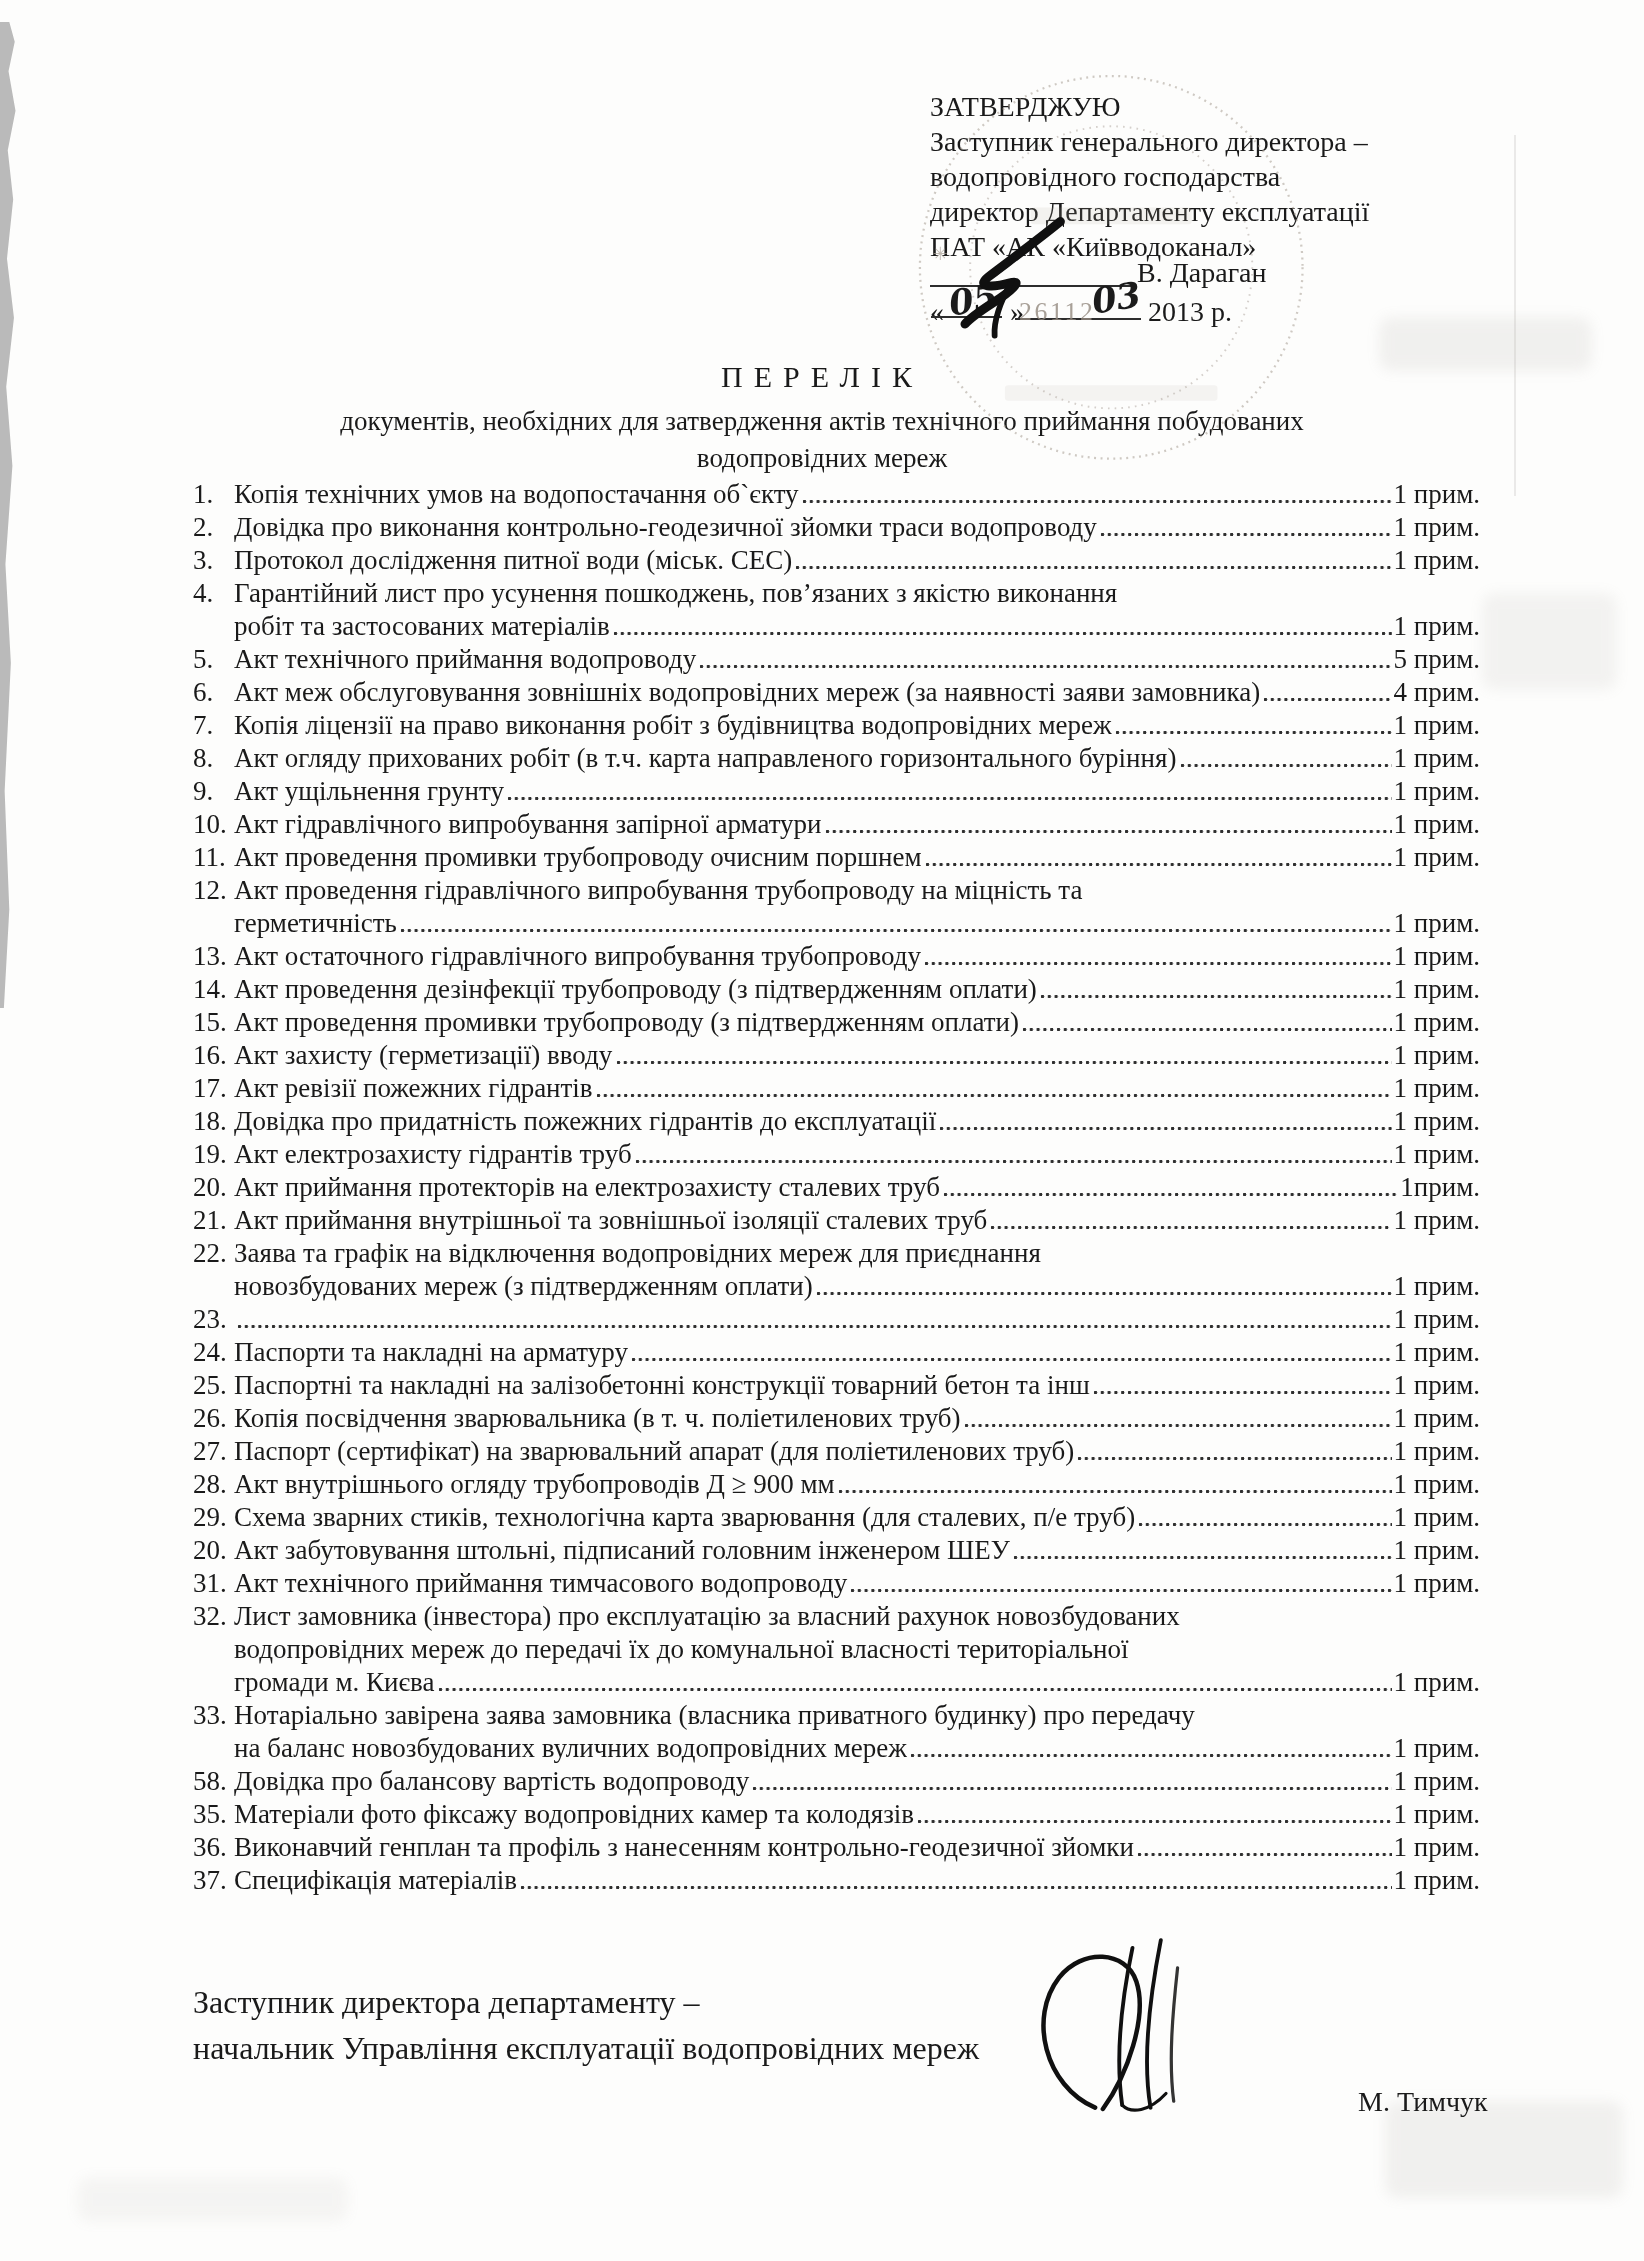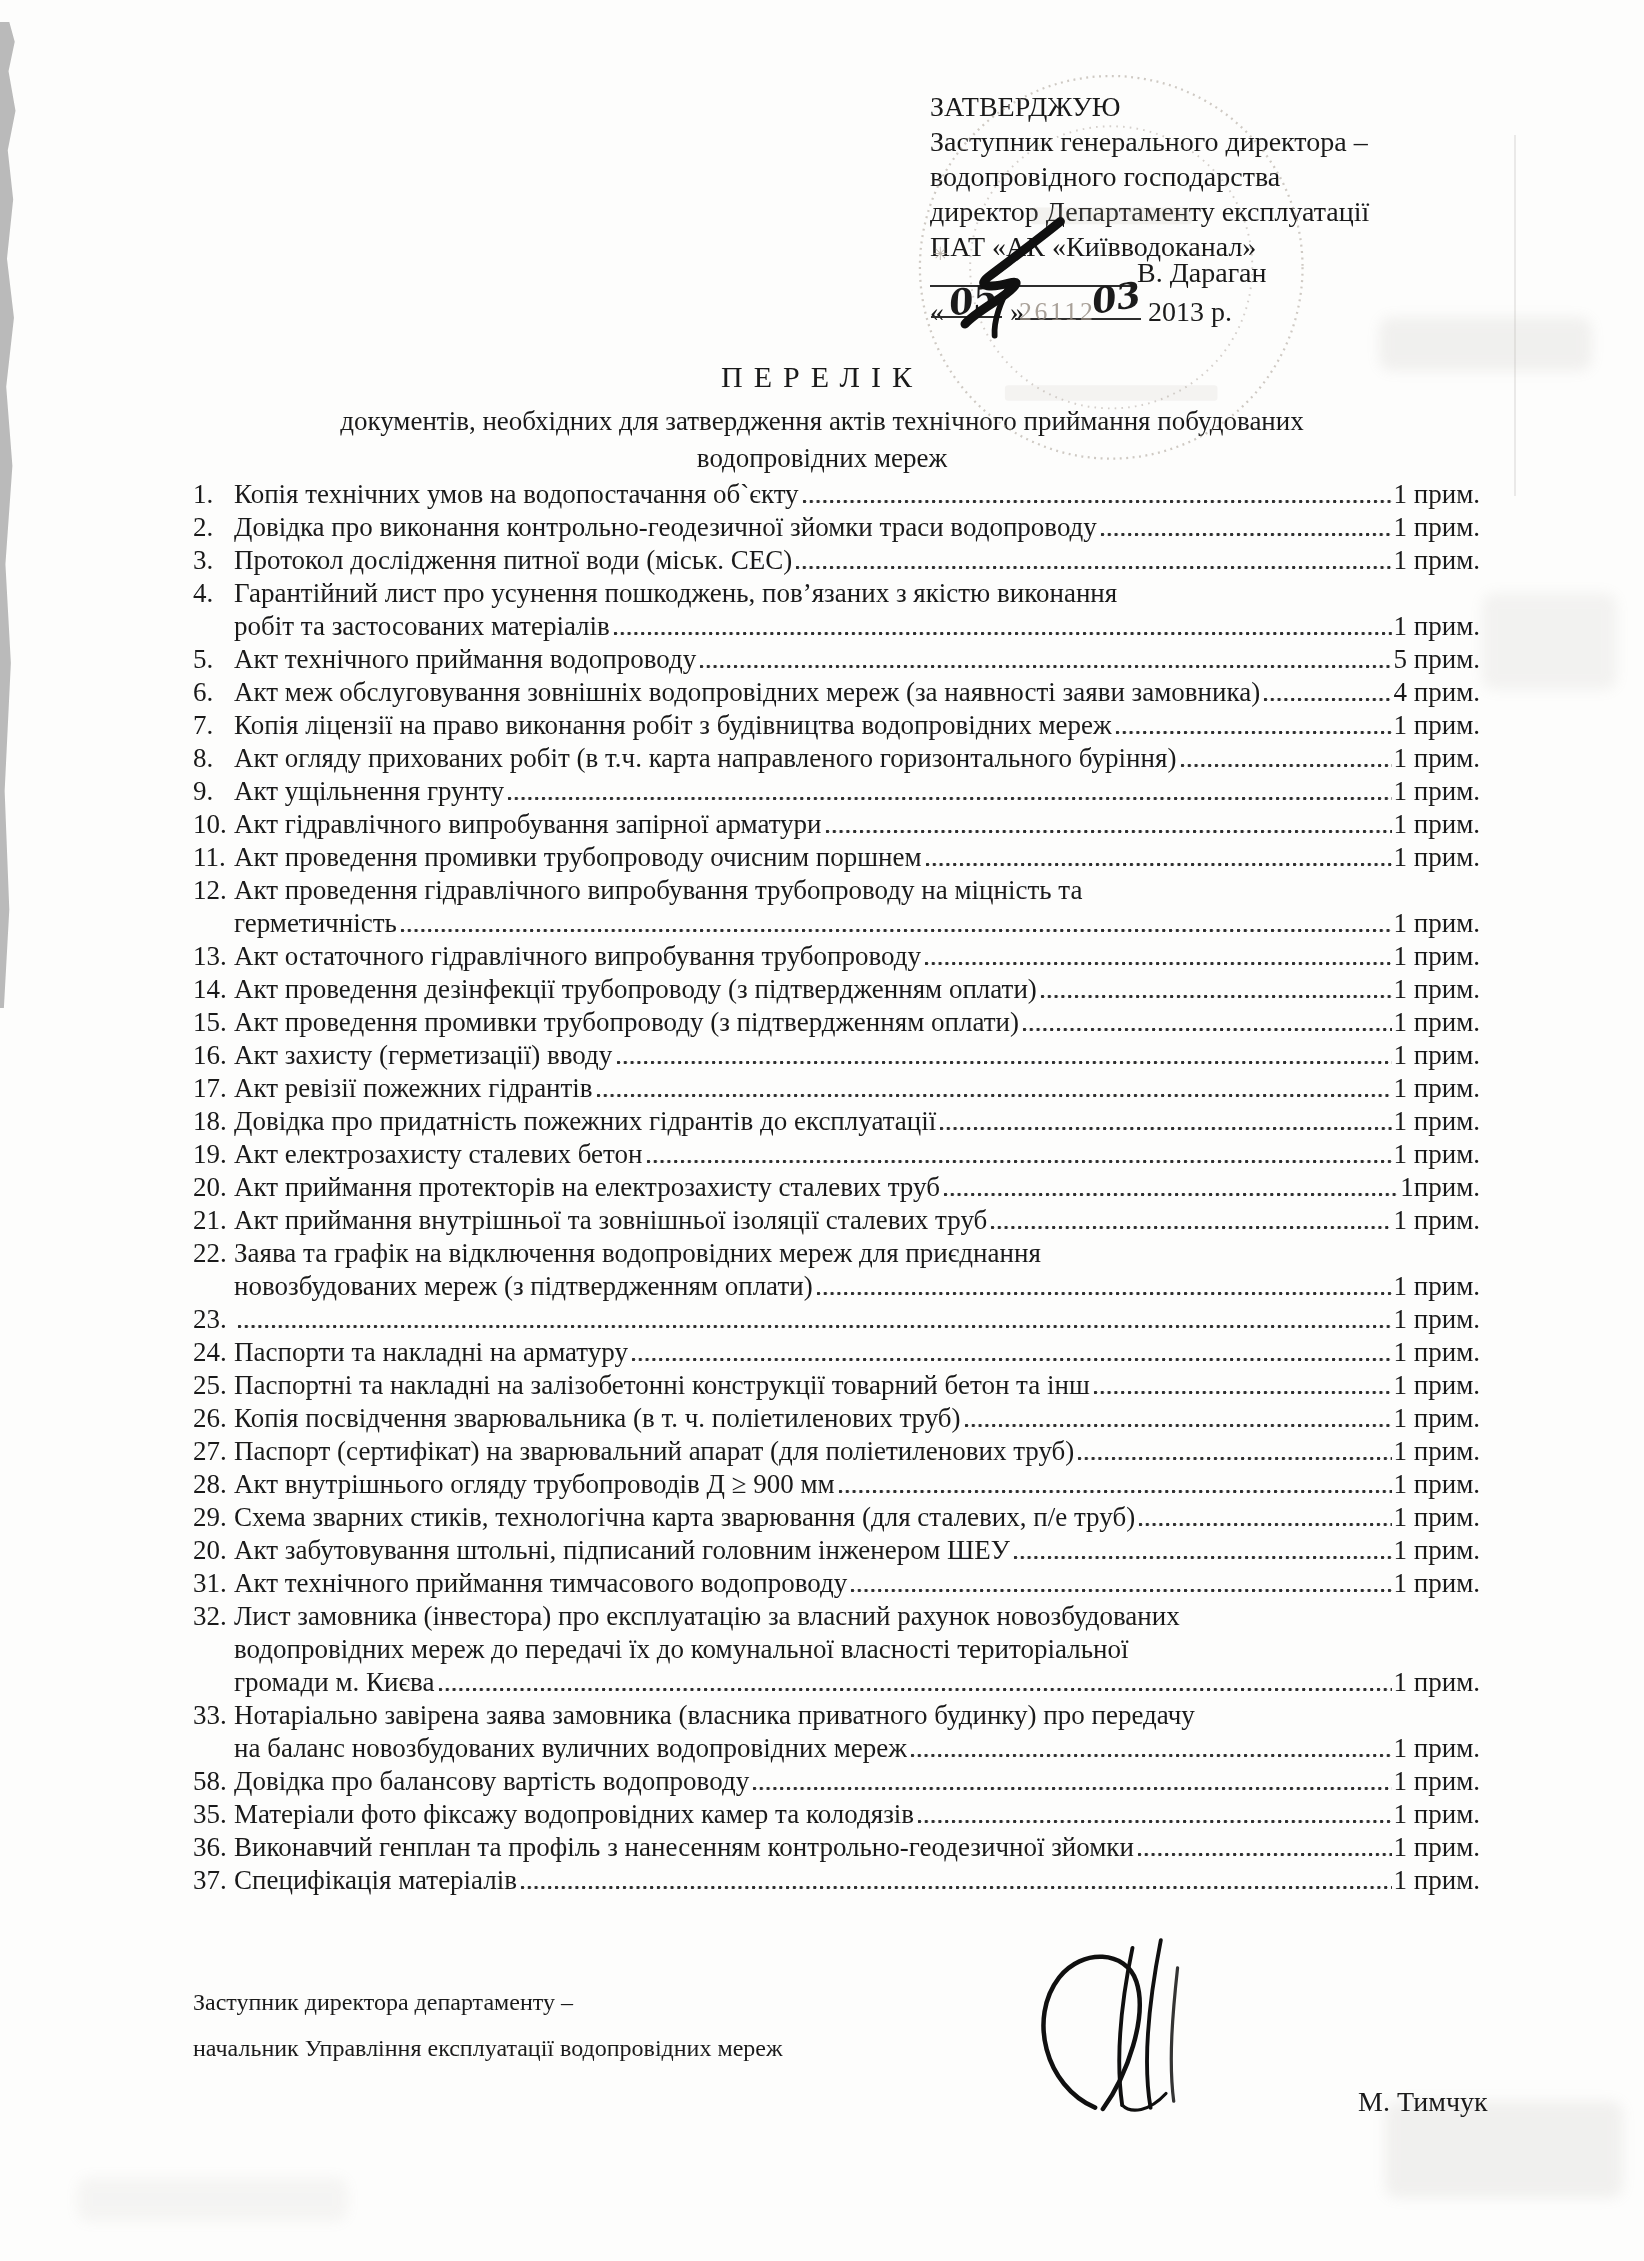--- a/index.html
+++ b/index.html
@@ -50,21 +50,21 @@
   .leader {
     flex: 1 1 13px; min-width: 11.6px; margin: 0 1.3px 0 3.2px;
     background-image: radial-gradient(circle at 2.6px 2.6px, #2e2e2e 1.5px, transparent 1.9px);
     background-size: 6.8px 5.2px;
     background-repeat: repeat-x;
     background-position: left 0px bottom 7px;
   }
   .copies { line-height: 33px; white-space: nowrap; }
 
   
-  .footer { position: absolute; left: 193px; top: 1979px; font-size: 24px; line-height: 46px; }
+  .footer { position: absolute; left: 193px; top: 1979px; font-size: 32px; line-height: 46px; }
   .signer-name { position: absolute; left: 1358px; top: 2086px; font-size: 28px; }
 
   
   .overlay { position: absolute; left: 0; top: 0; pointer-events: none; }
 
   
   .edge-strip {
     position: absolute; left: 0; top: 22px; width: 15.5px; height: 986px;
     background: #777; opacity: 0.5;
     clip-path: polygon(0 0, 60% 0, 95% 2%, 55% 5%, 100% 9%, 50% 13%, 85% 18%,
@@ -272,21 +272,21 @@
         <span class="num">18.</span>
         <span class="content">
           <span class="txt">Довідка про придатність пожежних гідрантів до експлуатації</span>
           <span class="leader"></span>
           <span class="copies">1 прим.</span>
         </span>
       </div>
       <div class="row">
         <span class="num">19.</span>
         <span class="content">
-          <span class="txt">Акт електрозахисту сталевих бетон</span>
+          <span class="txt">Акт електрозахисту гідрантів труб</span>
           <span class="leader"></span>
           <span class="copies">1 прим.</span>
         </span>
       </div>
       <div class="row">
         <span class="num">20.</span>
         <span class="content">
           <span class="txt">Акт приймання протекторів на електрозахисту сталевих труб</span>
           <span class="leader"></span>
           <span class="copies">1прим.</span>

